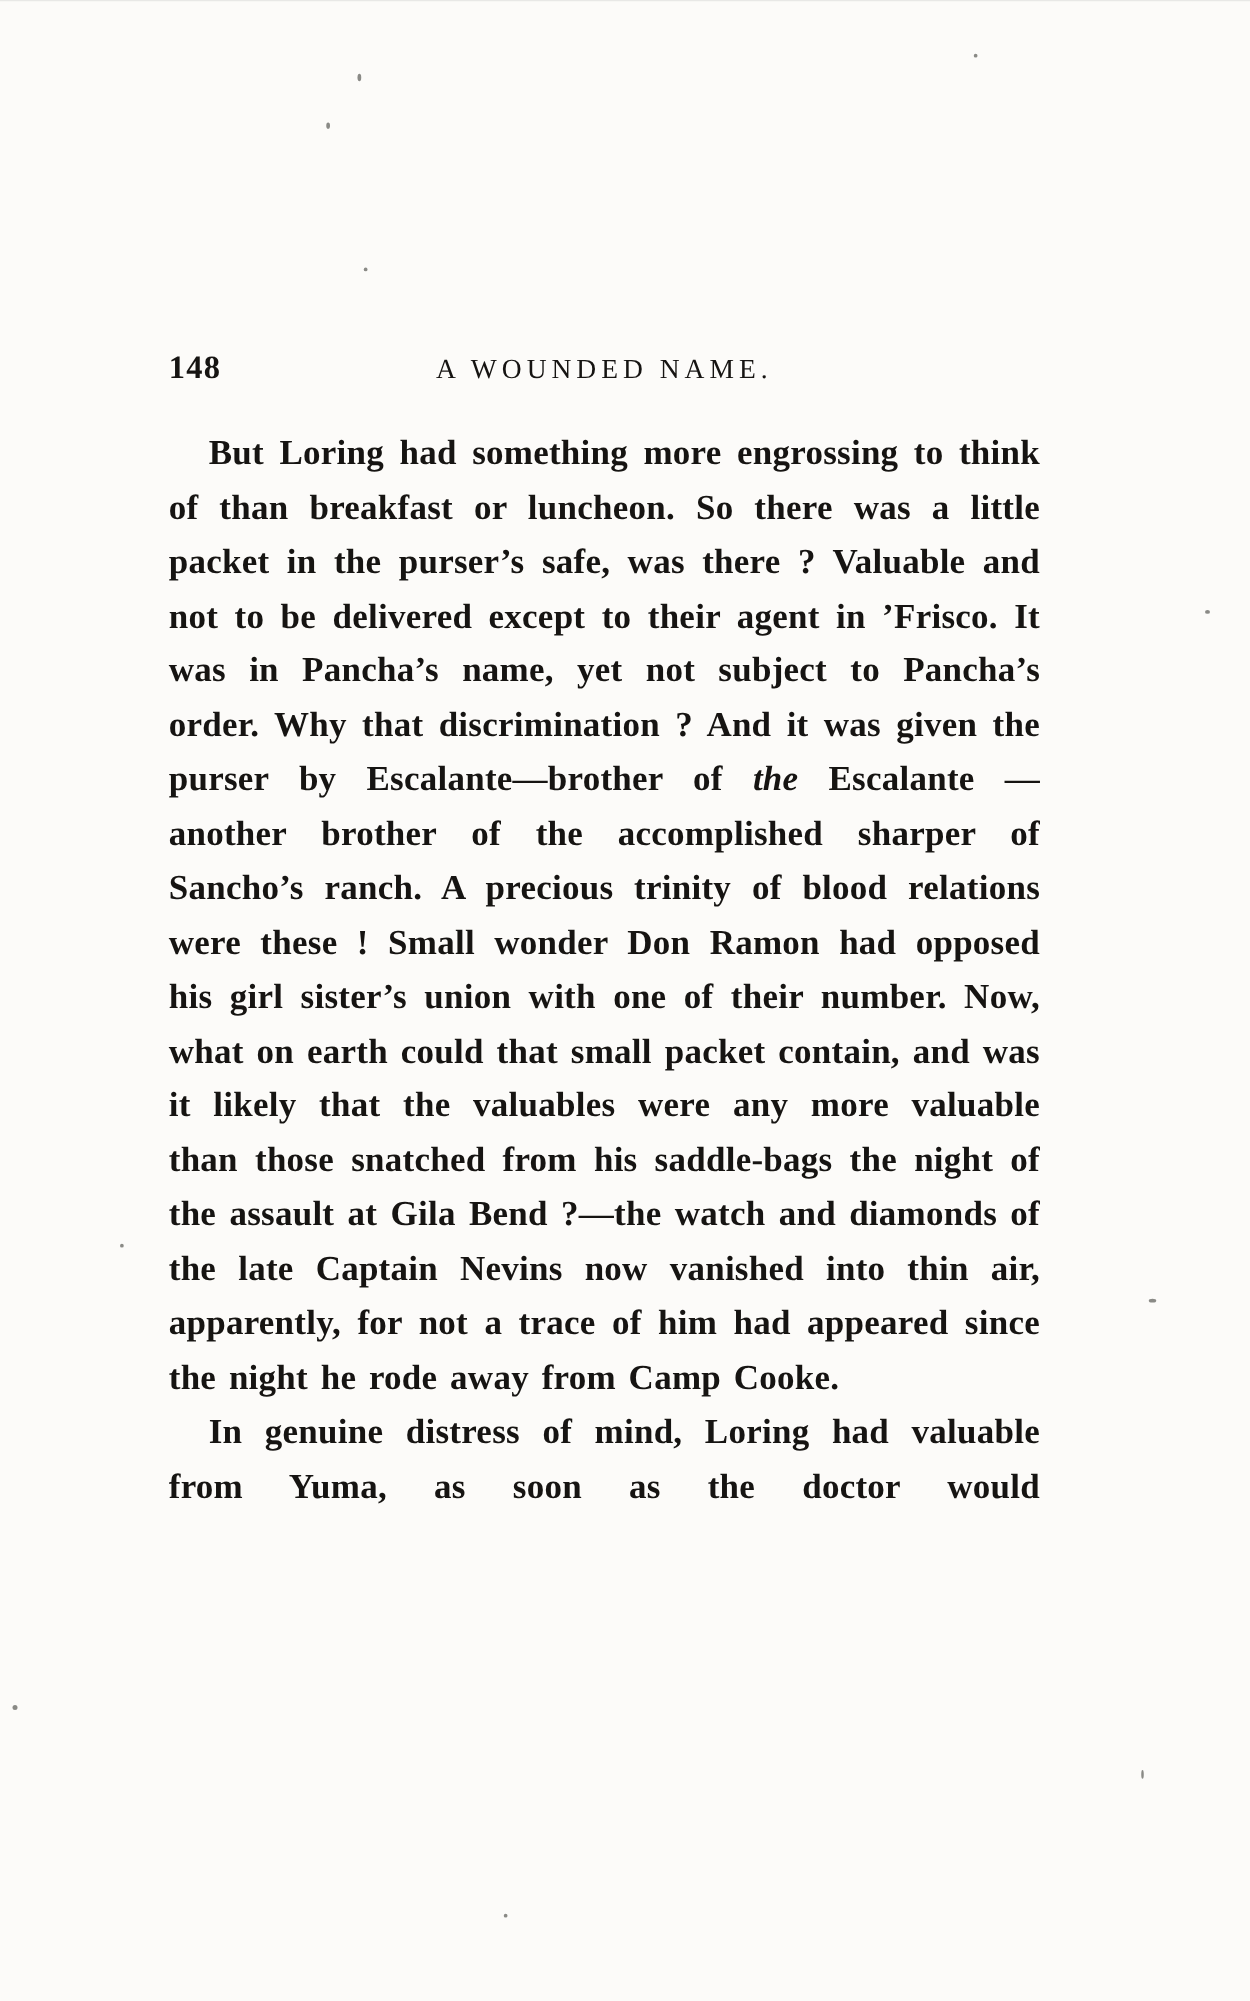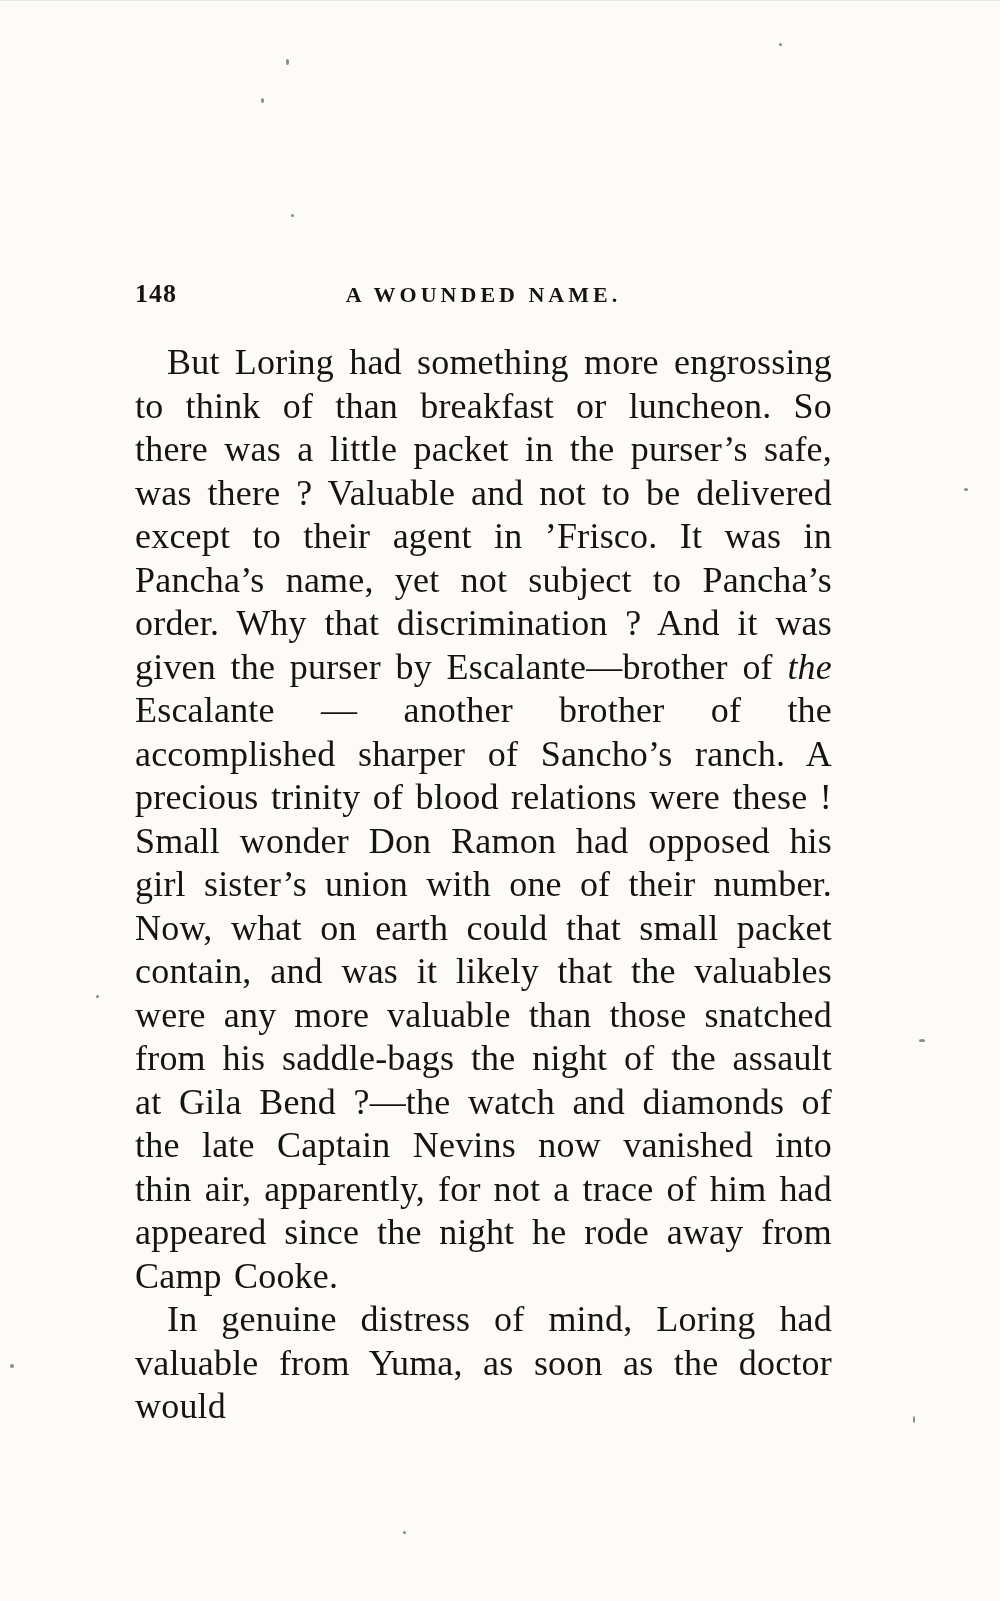--- a/index.html
+++ b/index.html
@@ -33,33 +33,34 @@
     left: 0;
     top: 0;
     font-size: 26px;
     font-weight: bold;
     letter-spacing: 1px;
   }
   .running-head {
     display: block;
     text-align: center;
     font-size: 22px;
-    font-weight: bold;
+    font-weight: normal;
     letter-spacing: 4px;
     padding-top: 3px;
   }
   .body-text {
     margin: 0;
-    font-size: 36px;
+    font-size: 28px;
     line-height: 43.5px;
     text-align: justify;
     text-justify: inter-word;
     word-spacing: 3px;
     letter-spacing: 0.2px;
     text-indent: 32px;
+    font-weight: bold;
   }
   .body-text + .body-text {
     margin-top: 0;
   }
   .body-text em {
     font-style: italic;
   }
   .justify-last {
     text-align-last: justify;
   }

